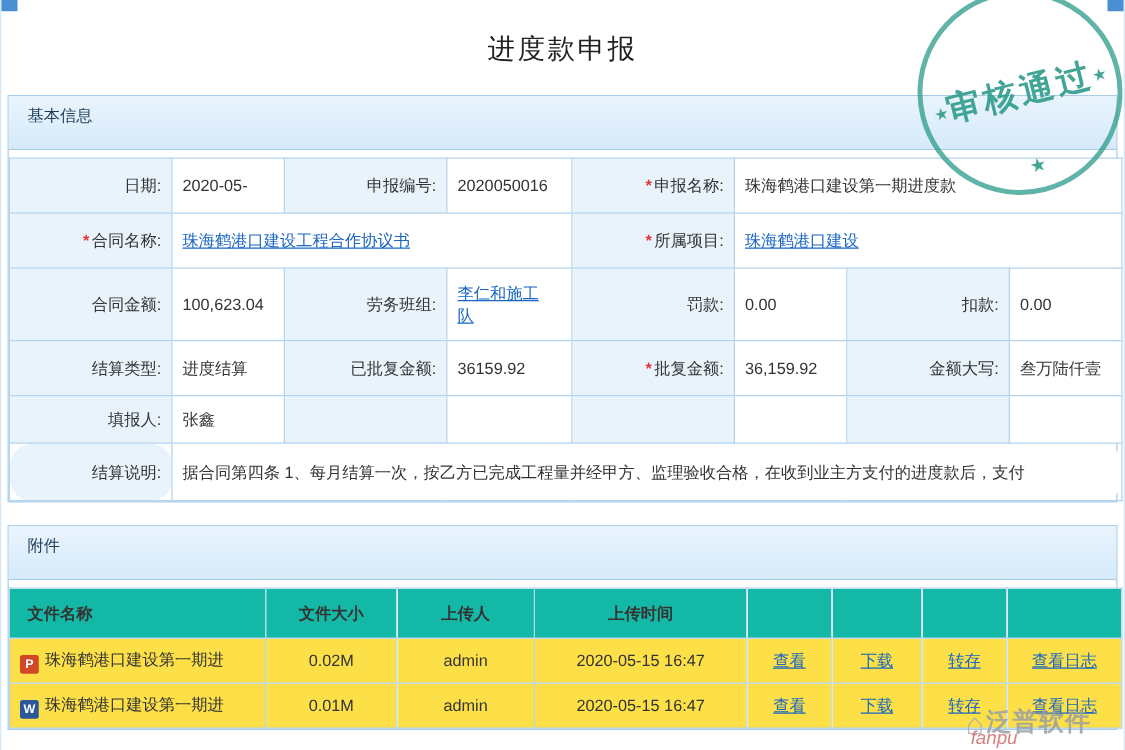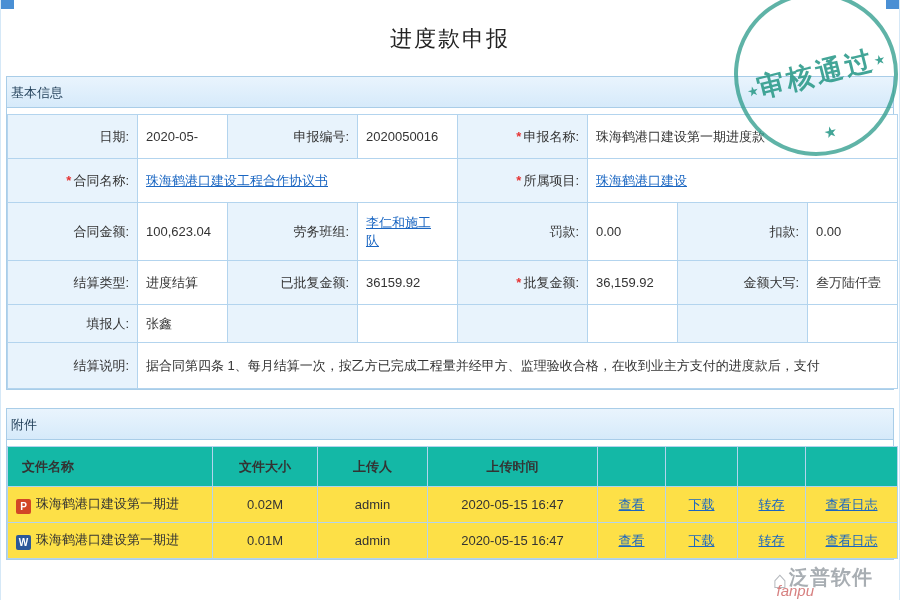--- a/index.html
+++ b/index.html
@@ -12,34 +12,34 @@
   
   .top-strip { height:10px; position:relative; background:#fff; }
   .corner { position:absolute; top:0; width:13px; height:9px; background:#4a8fd4; }
   .corner.left { left:0; }
   .corner.right { right:0; }
 
   .page-title { text-align:center; font-size:22px; font-weight:normal; color:#222; margin:14px 0 22px; letter-spacing:2px; }
 
   .section { margin:0 5px 18px; border:1px solid #a9cde8; background:#fff; }
   .section-bar {
-    height:31px; line-height:31px; padding-left:4px;
+    height:43px; line-height:31px; padding-left:15px;
     background:linear-gradient(#e9f4fd,#d6eafa);
     border-bottom:1px solid #a9cde8; font-size:13px; color:#1f3d57;
   }
   .section-body { padding-top:6px; }
 
   table { width:100%; border-collapse:collapse; table-layout:fixed; font-size:13px; }
   td,th { border:1px solid #b3d4ee; padding:4px 8px; overflow:hidden; vertical-align:middle; }
   .lbl { background:#e8f3fc; text-align:right; color:#333; }
   .val { background:#fff; text-align:left;margin-top:20px; }
   tr.r1 td, tr.r2 td, tr.r4 td { height:44px; }
   tr.r3 td { height:58px; }
   tr.r5 td { height:38px; }
-  tr.r6 td { height:46px; }
+  tr.r6 td { height:46px;border-radius:18px; }
   .req { color:#e53333; margin-right:2px; font-weight:bold; }
   a.lnk { color:#1a66c2; text-decoration:underline; cursor:pointer; }
   a.wraplink { display:inline-block; max-width:70px; line-height:1.35; }
 
   
   .att th { background:#14b8a6; font-weight:bold; text-align:center; height:40px; color:#333; }
   .att th.name-h { text-align:left; padding-left:14px; }
   .att td { height:36px; text-align:center; background:#fde047; }
   .att td.name-c { text-align:left; white-space:nowrap; }
   .file-ico {

